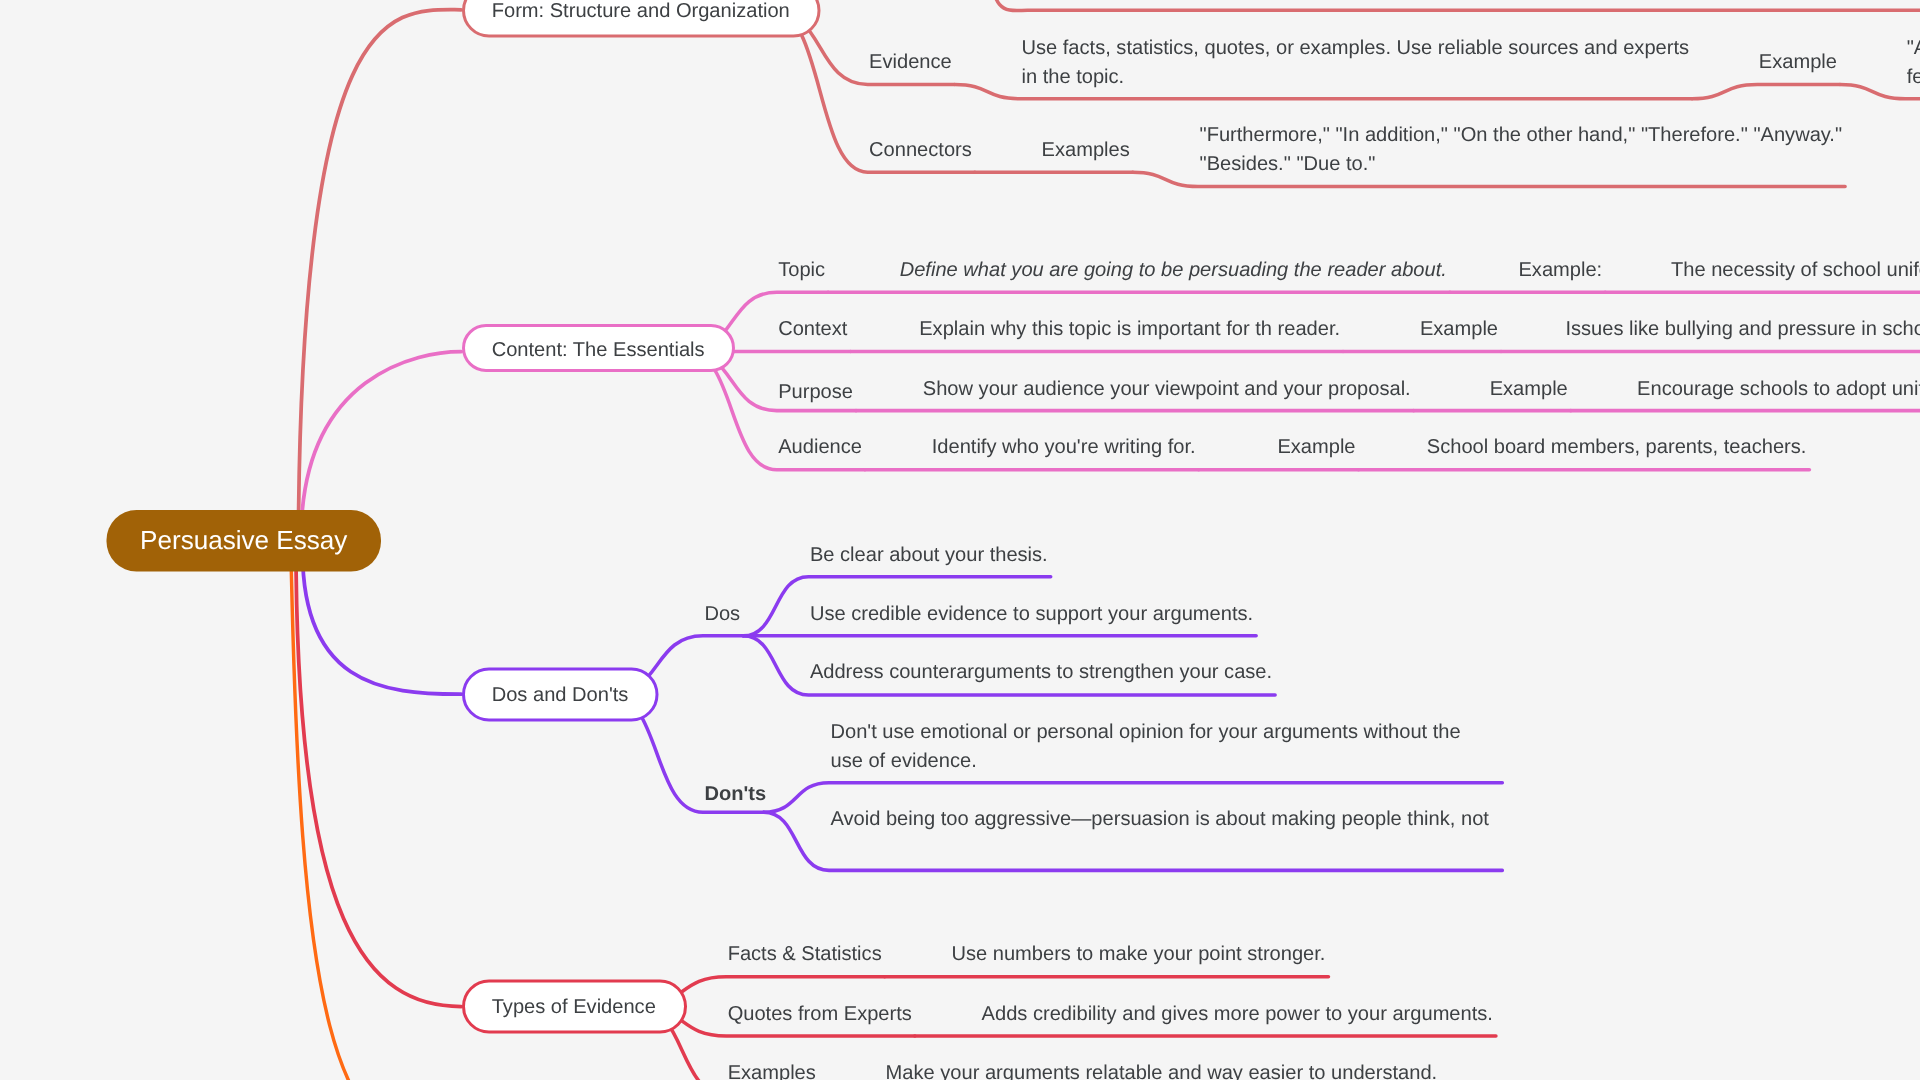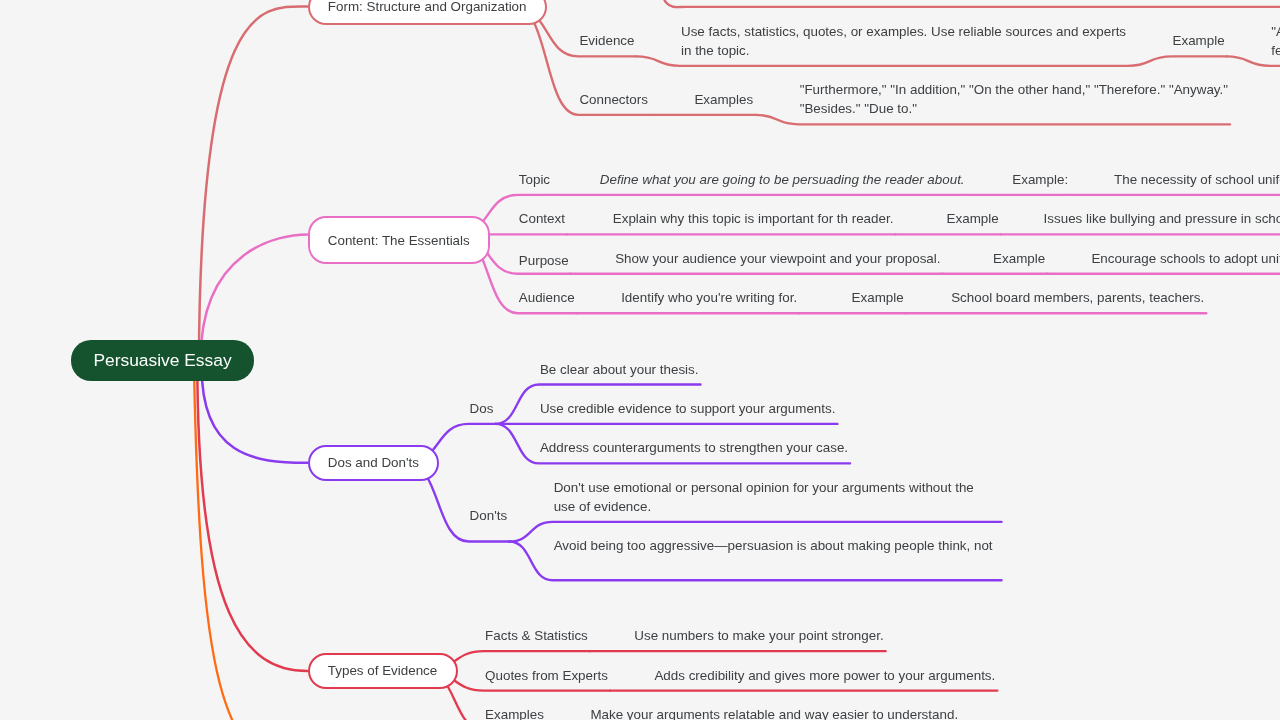--- a/index.html
+++ b/index.html
@@ -87,29 +87,29 @@
 <div class="txt" style="left: 1091.4px; top: 248.878px;"><span>Encourage schools to adopt uniforms.</span></div>
 <div class="txt" style="left: 518.8px; top: 288.328px;"><span>Audience</span></div>
 <div class="txt" style="left: 621.144px; top: 288.328px;"><span>Identify who you're writing for.</span></div>
 <div class="txt" style="left: 851.6px; top: 288.328px;"><span>Example</span></div>
 <div class="txt" style="left: 951.2px; top: 288.328px;"><span>School board members, parents, teachers.</span></div>
 
 <div class="txt" style="left: 469.6px; top: 399.028px;"><span>Dos</span></div>
 <div class="txt" style="left: 539.928px; top: 359.578px;"><span>Be clear about your thesis.</span></div>
 <div class="txt" style="left: 539.928px; top: 399.028px;"><span>Use credible evidence to support your arguments.</span></div>
 <div class="txt" style="left: 539.928px; top: 438.478px;"><span>Address counterarguments to strengthen your case.</span></div>
-<div class="txt" style="left: 469.6px; top: 506px;"><span>Don'ts</span></div>
+<div class="txt" style="left: 469.6px; top: 519px; font-weight: bold;"><span>Don'ts</span></div>
 <div class="txt" style="left: 553.647px; top: 477.928px;"><span><div>Don't use emotional or personal opinion for your arguments without the</div><div>use of evidence.</div></span></div>
 <div class="txt" style="left: 553.647px; top: 536.378px;"><span><div>Avoid being too aggressive—persuasion is about making people think, not</div></span></div>
 
 <div class="txt" style="left: 485.1px; top: 626.278px;"><span>Facts &amp; Statistics</span></div>
 <div class="txt" style="left: 634.288px; top: 626.278px;"><span>Use numbers to make your point stronger.</span></div>
 <div class="txt" style="left: 485.1px; top: 665.728px;"><span>Quotes from Experts</span></div>
 <div class="txt" style="left: 654.397px; top: 665.728px;"><span>Adds credibility and gives more power to your arguments.</span></div>
 <div class="txt" style="left: 485.1px; top: 705.178px;"><span>Examples</span></div>
 <div class="txt" style="left: 590.397px; top: 705.178px;"><span>Make your arguments relatable and way easier to understand.</span></div>
 
 <div class="nodebox" style="left: 307.5px; top: -11.5px; width: 239.319px; height: 36px; border-color: rgb(217, 108, 112);"><span>Form: Structure and Organization</span></div>
-    <div class="nodebox" style="left: 307.5px; top: 216.3px; width: 182.537px; height: 48px; border-color: rgb(233, 111, 198);"><span>Content: The Essentials</span></div>
+    <div class="nodebox" style="left: 307.5px; top: 216.3px; width: 182.537px; height: 32px; border-color: rgb(233, 111, 198);"><span>Content: The Essentials</span></div>
     <div class="nodebox" style="left: 307.5px; top: 444.988px; width: 131.741px; height: 36px; border-color: rgb(139, 59, 239);"><span>Dos and Don'ts</span></div>
     <div class="nodebox" style="left: 307.5px; top: 652.875px; width: 150.022px; height: 36px; border-color: rgb(226, 59, 79);"><span>Types of Evidence</span></div>
-    <div id="root-node" style="left: 71px; top: 340px; width: 183px; height: 41px; background: #14532d;"><span>Persuasive Essay</span></div>
+    <div id="root-node" style="left: 71px; top: 340px; width: 183px; height: 41px; background: #a16207;"><span>Persuasive Essay</span></div>
   </div>
 
 </body></html>

